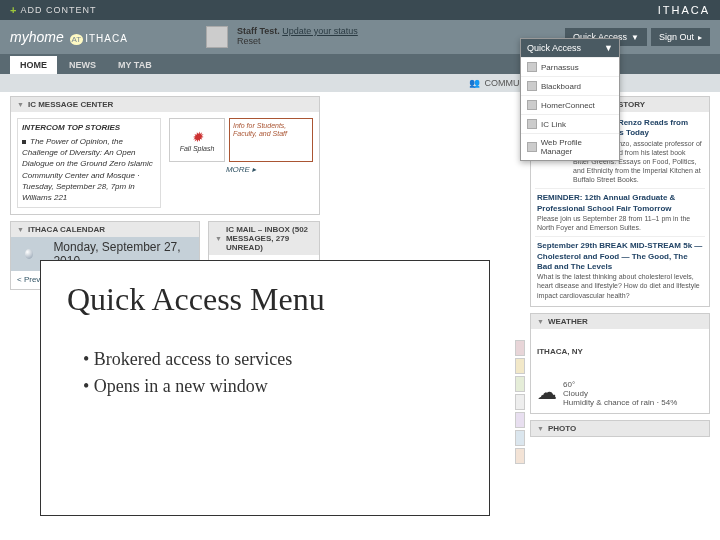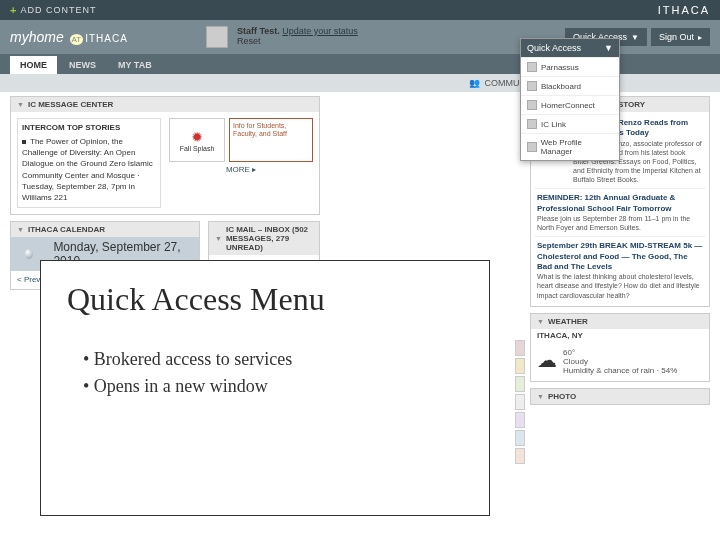--- a/index.html
+++ b/index.html
@@ -25,21 +25,21 @@
   .tab.inactive { background: transparent; color: #ddd; }
   .midbar { background: #dadfe2; height: 18px; display: flex; justify-content: flex-end; align-items: center; padding-right: 180px; font-size: 9px; color: #555; }
   .midbar .icon { margin-right: 4px; }
   .columns { display: flex; padding: 4px 10px; gap: 8px; }
   .col-left { width: 310px; }
   .col-right { width: 180px; margin-left: auto; }
   .panel { border: 1px solid #ccc; margin-bottom: 6px; background: #fff; }
   .panel-h { background: #e8e8e8; padding: 3px 6px; font-size: 8px; font-weight: bold; color: #444; display: flex; align-items: center; }
   .panel-h .tri { margin-right: 4px; color: #888; font-size: 7px; }
   .panel-b { padding: 6px; font-size: 9px; }
-  .msgcenter-body { display: flex; gap: 8px; }
+  .msgcenter-body { display: flex; gap: 8px; font-style: italic; }
   .story-box { border: 1px solid #ddd; padding: 4px; flex: 1; }
   .story-h { font-weight: bold; font-size: 8px; margin-bottom: 4px; }
   .story-t { font-size: 8px; line-height: 1.4; }
   .story-t .bul { display: inline-block; width: 4px; height: 4px; background: #333; margin-right: 4px; vertical-align: middle; }
   .fallsplash { width: 56px; height: 44px; border: 1px solid #ccc; display: flex; flex-direction: column; align-items: center; justify-content: center; font-size: 7px; }
   .fallsplash .burst { font-size: 14px; color: #c33; }
   .infobox { width: 84px; height: 44px; border: 1px solid #a53; padding: 3px; font-size: 7px; color: #a53; line-height: 1.2; }
   .more { text-align: center; font-size: 8px; color: #356; margin-top: 3px; }
   .twocol { display: flex; gap: 8px; }
   .oracle { width: 190px; }
@@ -54,21 +54,21 @@
 
   .news-item { padding: 4px 2px; font-size: 8px; line-height: 1.3; display: flex; gap: 4px; border-top: 1px solid #eee; }
   .news-item:first-child { border-top: none; }
   .thumb { width: 32px; height: 32px; background: #465; flex-shrink: 0; }
   .news-title { color: #246; font-weight: bold; }
   .news-body { color: #555; font-size: 7px; }
 
   .weather-b { display: flex; gap: 6px; padding: 6px; }
   .wicon { font-size: 20px; }
   .wtext { font-size: 8px; color: #555; }
-  .wloc { padding: 2px 6px; font-size: 8px; font-weight: bold; color: #444; }
+  .wloc { padding: 18px 6px; font-size: 8px; font-weight: bold; color: #444; }
 
   .qa-dropdown { position: absolute; top: 38px; right: 100px; width: 100px; background: #fff; border: 1px solid #999; box-shadow: 0 2px 6px rgba(0,0,0,0.3); z-index: 10; }
   .qa-dropdown .top { background: #4a5a62; color: #fff; font-size: 9px; padding: 4px 6px; display: flex; align-items: center; gap: 4px; }
   .qa-item { padding: 4px 6px; font-size: 8px; display: flex; align-items: center; gap: 4px; border-top: 1px solid #eee; color: #444; }
   .qa-item .ic { width: 10px; height: 10px; background: #ccc; border: 1px solid #aaa; font-size: 7px; line-height: 10px; text-align: center; }
 
   .overlay { position: absolute; left: 40px; top: 260px; width: 450px; height: 256px; background: #fff; border: 1px solid #333; padding: 20px 26px; z-index: 20; }
   .overlay h1 { font-family: Georgia, serif; font-weight: normal; font-size: 32px; color: #2a2a2a; margin-bottom: 28px; }
   .overlay ul { list-style: none; padding-left: 16px; }
   .overlay li { font-family: Georgia, serif; font-size: 18px; color: #333; line-height: 1.5; }

